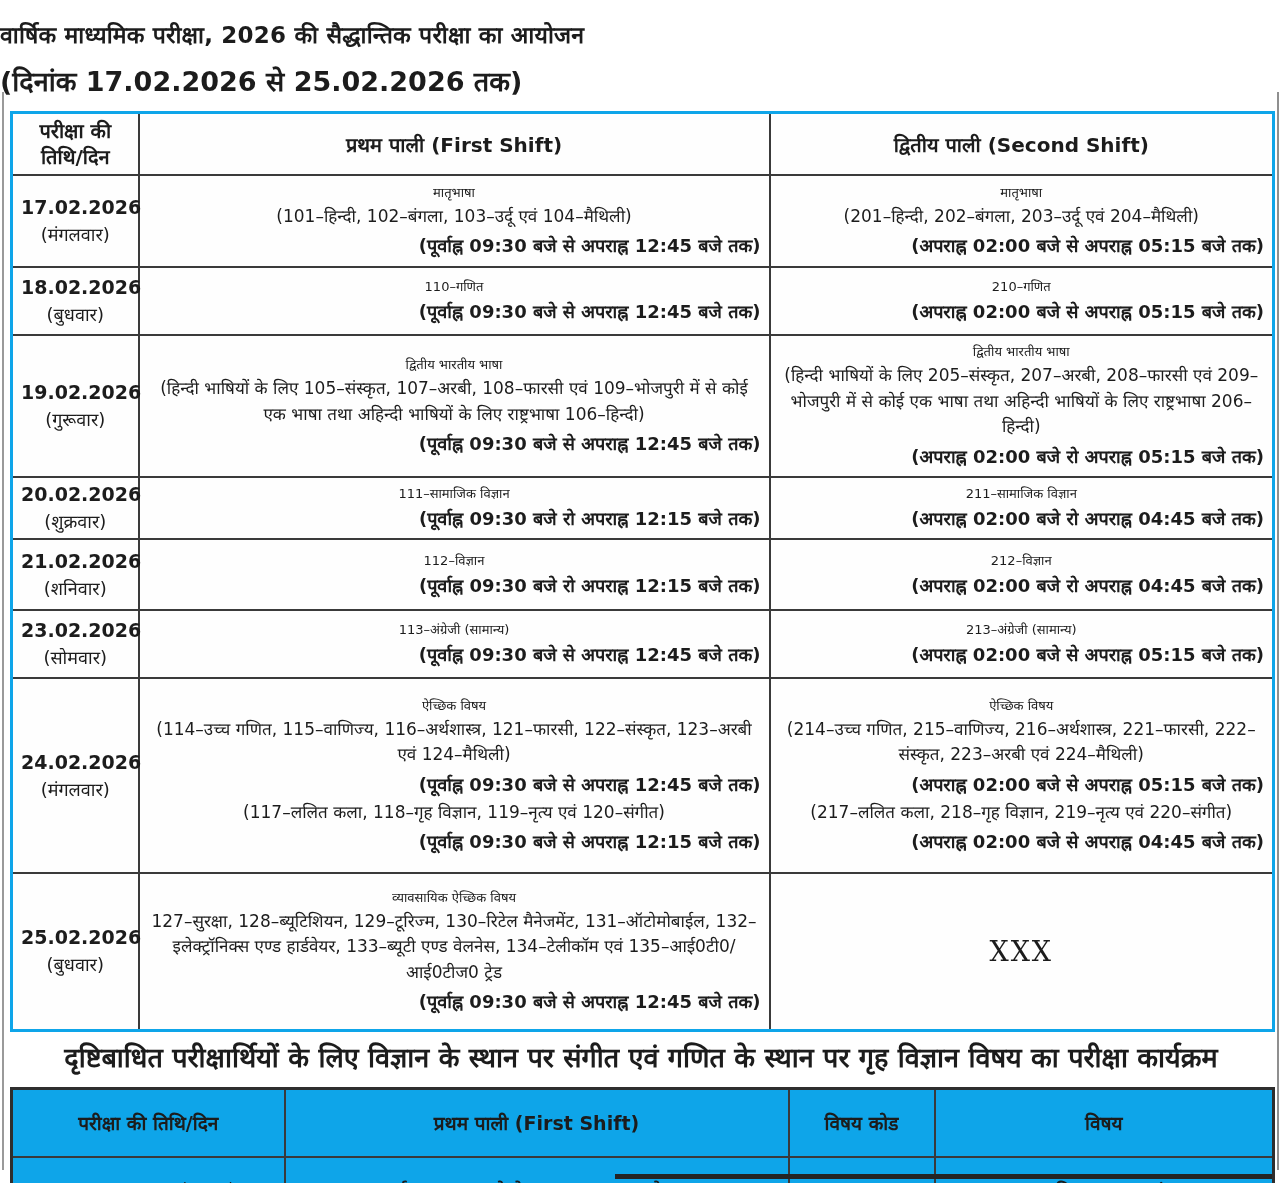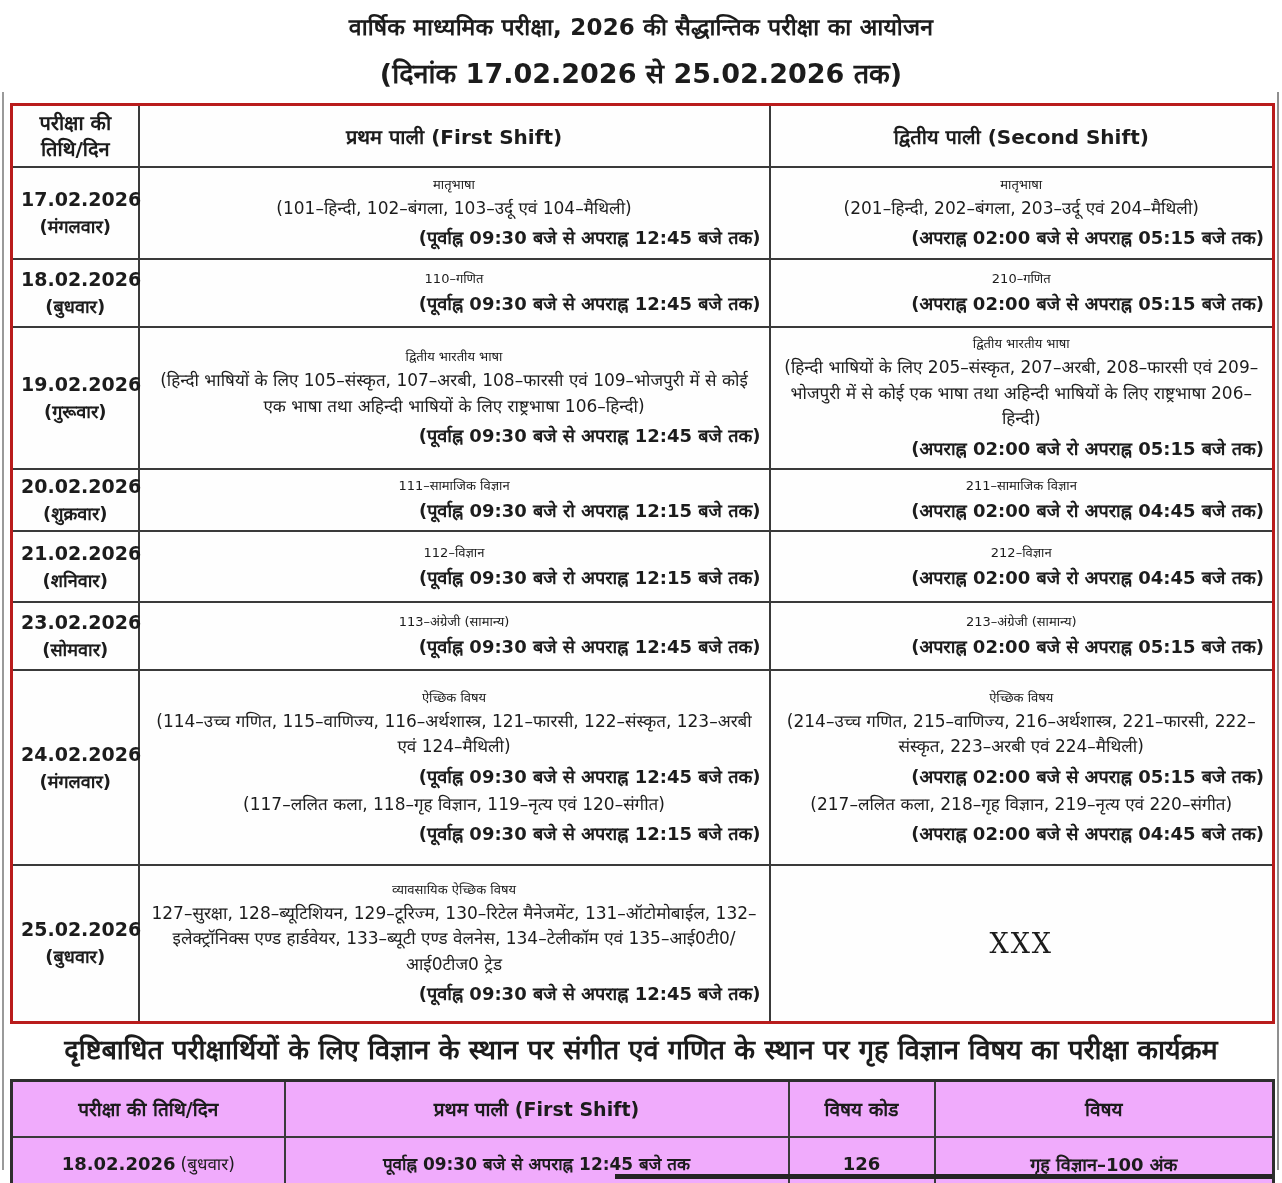--- a/index.html
+++ b/index.html
@@ -5,44 +5,44 @@
   html, body {
     margin: 0; padding: 0;
     width: 1282px; height: 1183px;
     background: #ffffff;
     font-family: "DejaVu Sans", sans-serif;
     color: #1c1c1c;
     overflow: hidden;
   }
   .page { position: relative; width: 1282px; height: 1183px; }
 
-  .title-block { padding-top: 10px; text-align: center; }
+  .title-block { padding-top: 18px; text-align: left; }
   .doc-title   { font-size: 23px; font-weight: 700; letter-spacing: 0.2px; }
   .doc-subtitle{ font-size: 27px; font-weight: 700; margin-top: 12px; }
 
   table.sched {
     border-collapse: collapse;
     table-layout: fixed;
     width: 1262px;
     margin: 12px 10px 8px 10px;
-    border: 3px solid #b91c1c;
+    border: 3px solid #0ea5e9;
   }
   table.sched td, table.sched th {
     border: 2px solid #3a3a3a;
     vertical-align: middle;
     text-align: center;
     padding: 4px 8px;
     background: #fefefe;
   }
   th.hdr { font-size: 20px; font-weight: 700; }
   .hdr-two-line div { line-height: 1.3; }
 
   td.date-cell { padding: 2px; }
   .exam-date { font-size: 19px; font-weight: 700; }
-  .exam-day  { font-size: 18px; font-weight: 700; margin-top: 4px; }
+  .exam-day  { font-size: 18px; font-weight: 400; margin-top: 4px; }
 
   .ln-subject { font-size: 13px; font-weight: 400; margin: 2px 0; }
   .ln-list    { font-size: 17px; font-weight: 400; margin: 3px 0; line-height: 1.5; }
   .ln-time    { font-size: 18px; font-weight: 700; margin: 4px 0; text-align: right; }
   .ln-xxx     { font-family: "DejaVu Serif", serif; font-size: 27px; font-weight: 400; letter-spacing: 2px; }
 
   .note-heading {
     text-align: center;
     font-size: 27px;
     font-weight: 700;
@@ -54,22 +54,22 @@
     border-collapse: collapse;
     table-layout: fixed;
     width: 1262px;
     margin: 12px 10px 0 10px;
     border: 3px solid #2e2e2e;
   }
   table.blind td, table.blind th {
     border: 2px solid #3a3a3a;
     vertical-align: middle;
     text-align: center;
-    padding: 14px 6px;
-    background: #f0abfc;
+    padding: 20px 6px;
+    background: #0ea5e9;
   }
   table.blind th { font-size: 19px; font-weight: 700; }
   .b-date { font-size: 18px; font-weight: 700; }
   .b-day  { font-size: 17px; font-weight: 400; }
   .b-time { font-size: 17px; font-weight: 700; }
   .b-code { font-size: 18px; font-weight: 700; }
   .b-subj { font-size: 18px; font-weight: 700; }
 
   .cut-line {
     position: absolute;

